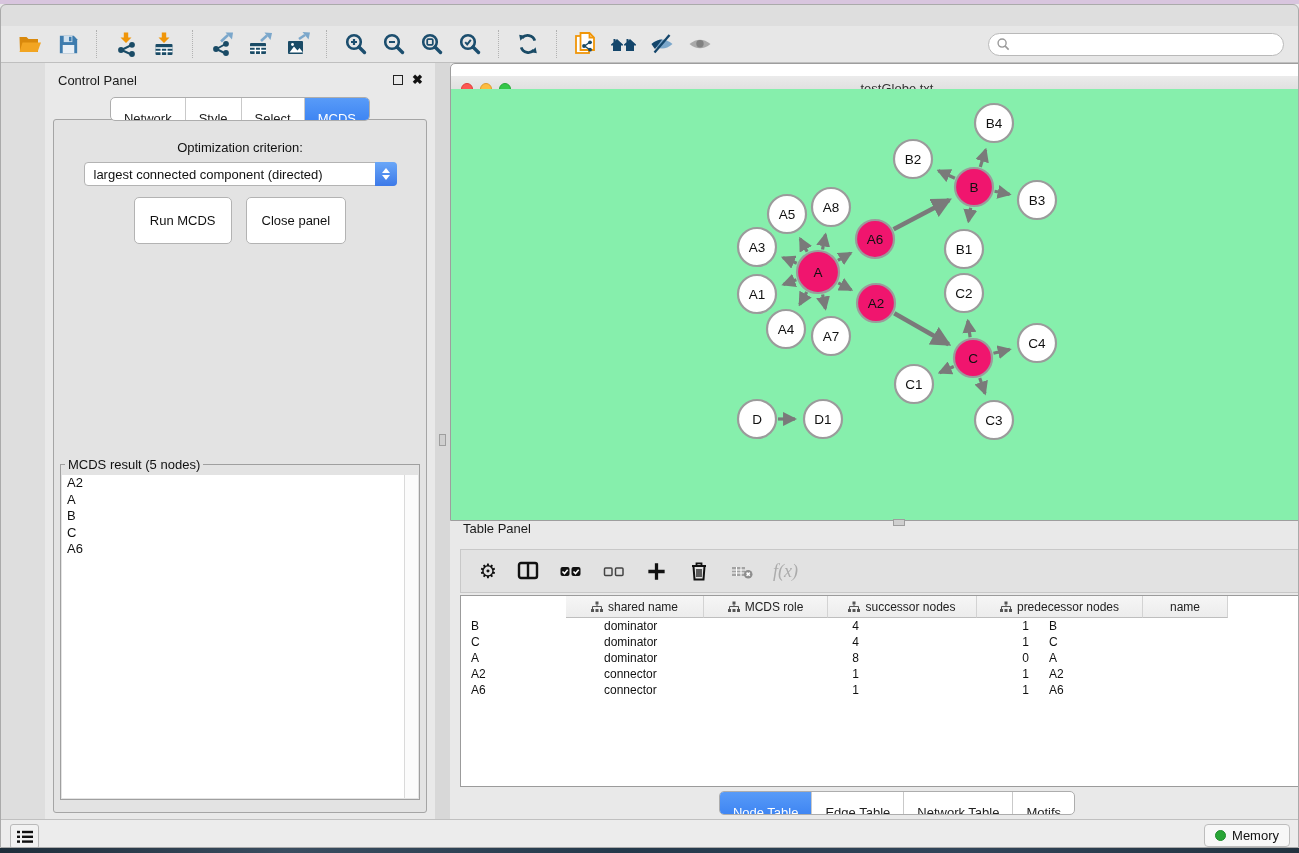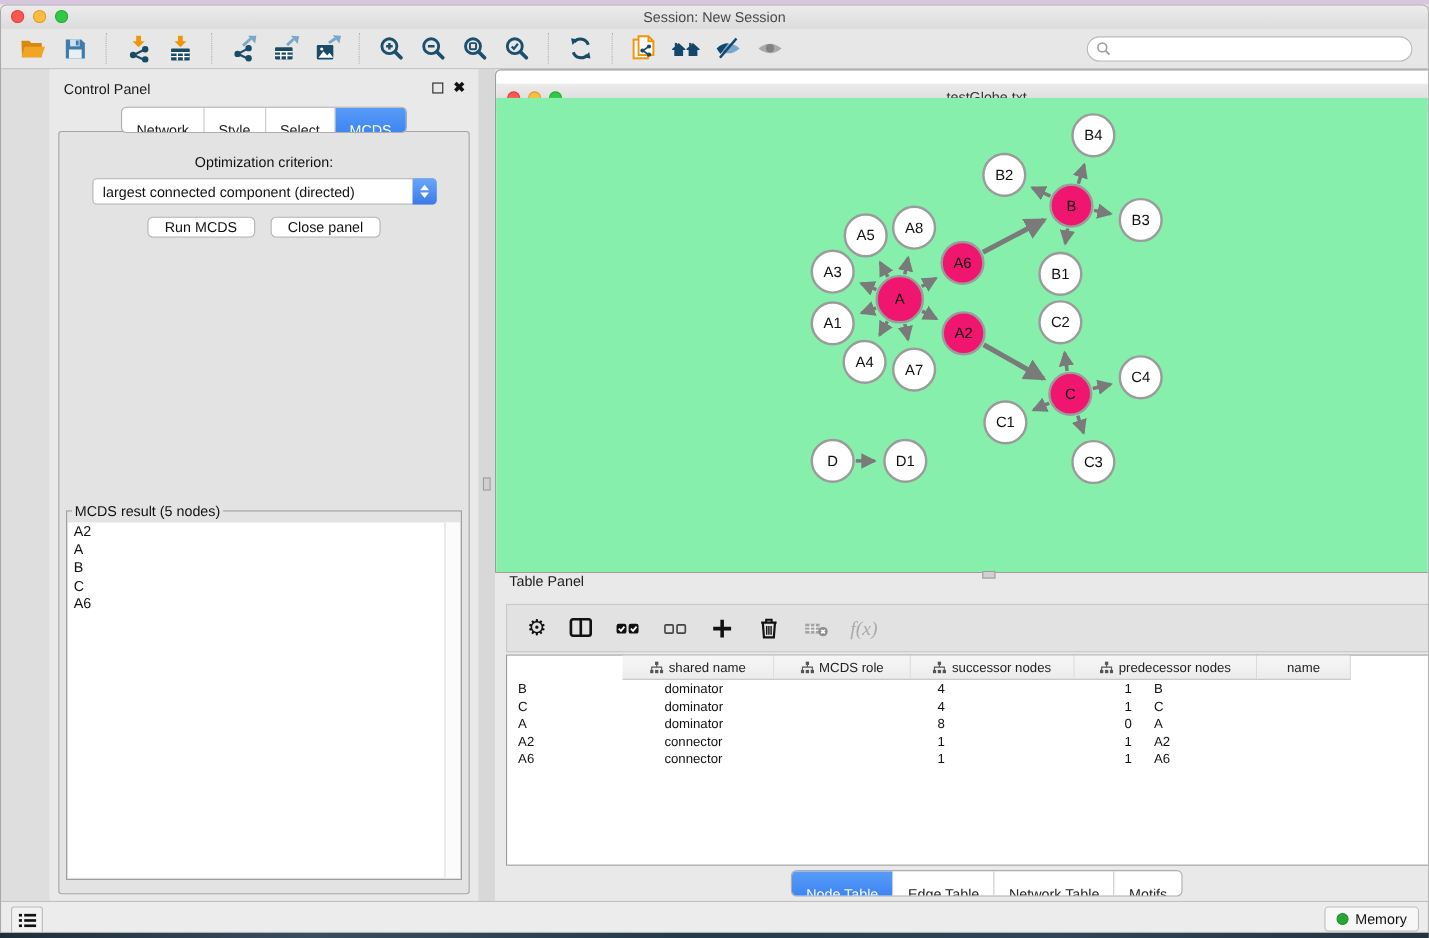--- a/index.html
+++ b/index.html
@@ -55,21 +55,21 @@
   .opt-label{text-align:center;margin-top:20px;font-size:13px;color:#111;}
   .dropdown{margin:7px auto 0 auto;width:313px;height:24px;background:#fff;border:1px solid #b3b3b3;
     border-radius:4px;display:flex;align-items:center;box-sizing:border-box;position:relative;}
   .dropdown .val{font-size:13px;color:#111;margin-left:9px;white-space:nowrap;}
   .stepper{position:absolute;right:-1px;top:-1px;width:22px;height:24px;border-radius:0 4px 4px 0;
     background:linear-gradient(#6aa7f8,#3c79e8);display:flex;flex-direction:column;align-items:center;justify-content:center;gap:2px;}
   .tri-up{width:0;height:0;border-left:4px solid transparent;border-right:4px solid transparent;border-bottom:5px solid #fff;}
   .tri-dn{width:0;height:0;border-left:4px solid transparent;border-right:4px solid transparent;border-top:5px solid #fff;}
   .btn-row{display:flex;justify-content:center;gap:14px;margin-top:11px;}
   .mac-btn{background:#fff;border:1px solid #b3b3b3;border-radius:5px;font-size:13px;color:#111;
-    padding:1px 15px;font-family:"Liberation Sans",sans-serif;}
+    padding:15px 15px;font-family:"Liberation Sans",sans-serif;}
   .result-box{position:absolute;left:6px;right:6px;top:337px;height:343px;border:1px solid #9f9f9f;
     margin:0;padding:0;box-sizing:border-box;}
   .result-box legend{font-size:13px;color:#111;margin-left:4px;padding:0 3px;}
   .result-list{position:absolute;left:1px;right:1px;top:3px;bottom:1px;background:#fff;overflow:hidden;}
   .result-scroll{position:absolute;right:0;top:0;bottom:0;width:13px;background:#fbfbfb;border-left:1px solid #dadada;}
   .mcds-item{font-size:13px;color:#111;line-height:16.5px;padding-left:5px;}
 
   
   .network-window{position:absolute;left:0;top:0;width:894px;height:458px;background:#fff;
     border:1px solid #9e9e9e;border-radius:5px 5px 0 0;box-sizing:border-box;overflow:hidden;}
@@ -115,28 +115,20 @@
 </style>
 </head>
 <body>
 
 <div class="screen">
   <div class="wall-top"></div>
   <div class="wall-bottom"></div>
 
   <div class="app">
 
-    <div class="titlebar">
-      <div class="lights">
-        <div class="light red"></div>
-        <div class="light yellow"></div>
-        <div class="light green"></div>
-      </div>
-      <div class="win-title">Session: New Session</div>
-    </div>
 
     <div class="toolbar">
       <div class="tbi">
         <svg width="26" height="26" viewBox="0 0 26 26">
             <path d="M2.5 6h7l2 2h9.5v13h-18z" fill="#d9890c"></path>
             <path d="M5.5 11.5h18.5L20.5 21h-18z" fill="#f2a522"></path>
           </svg>
       </div>
       <div class="tbi">
         <svg width="25" height="25" viewBox="0 0 26 26">

